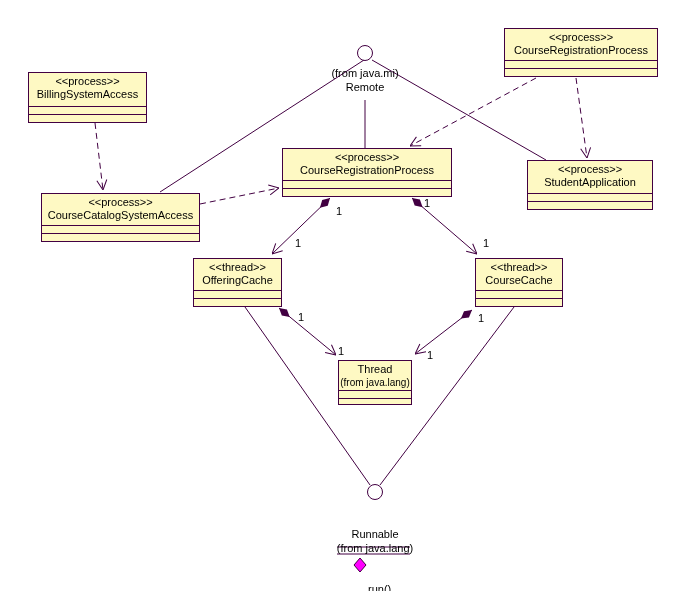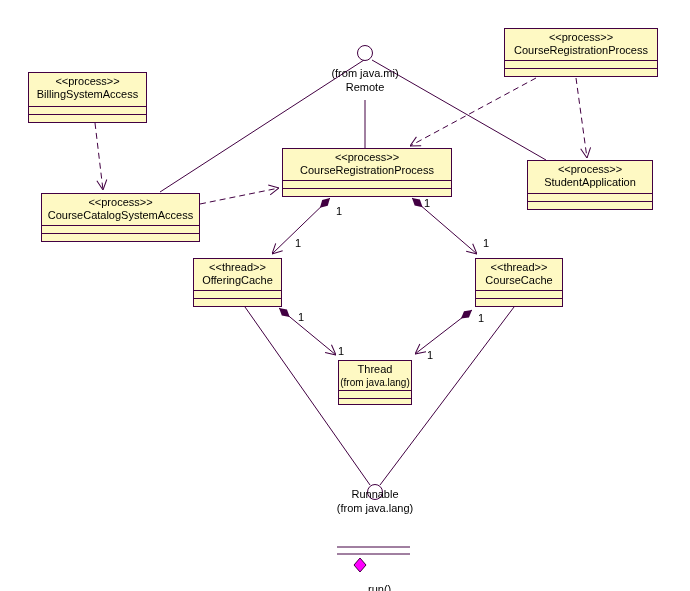--- a/index.html
+++ b/index.html
@@ -187,21 +187,21 @@
     </div>
     <div class="node-attrs"></div>
     <div class="node-ops"></div>
   </div>
 
   <div class="iface-label" style="left:290px;top:66px;width:150px;">
     <div>(from java.mi)</div>
     <div>Remote</div>
   </div>
 
-  <div class="iface-label" style="left:300px;top:487px;width:150px;">
+  <div class="iface-label" style="left:300px;top:527px;width:150px;">
     <div>Runnable</div>
     <div>(from java.lang)</div>
   </div>
 
   <div class="op-text" style="left:368px;top:582px;">run()</div>
 
   <span class="mult" style="left:336px;top:205px;">1</span>
   <span class="mult" style="left:295px;top:237px;">1</span>
   <span class="mult" style="left:424px;top:197px;">1</span>
   <span class="mult" style="left:483px;top:237px;">1</span>

